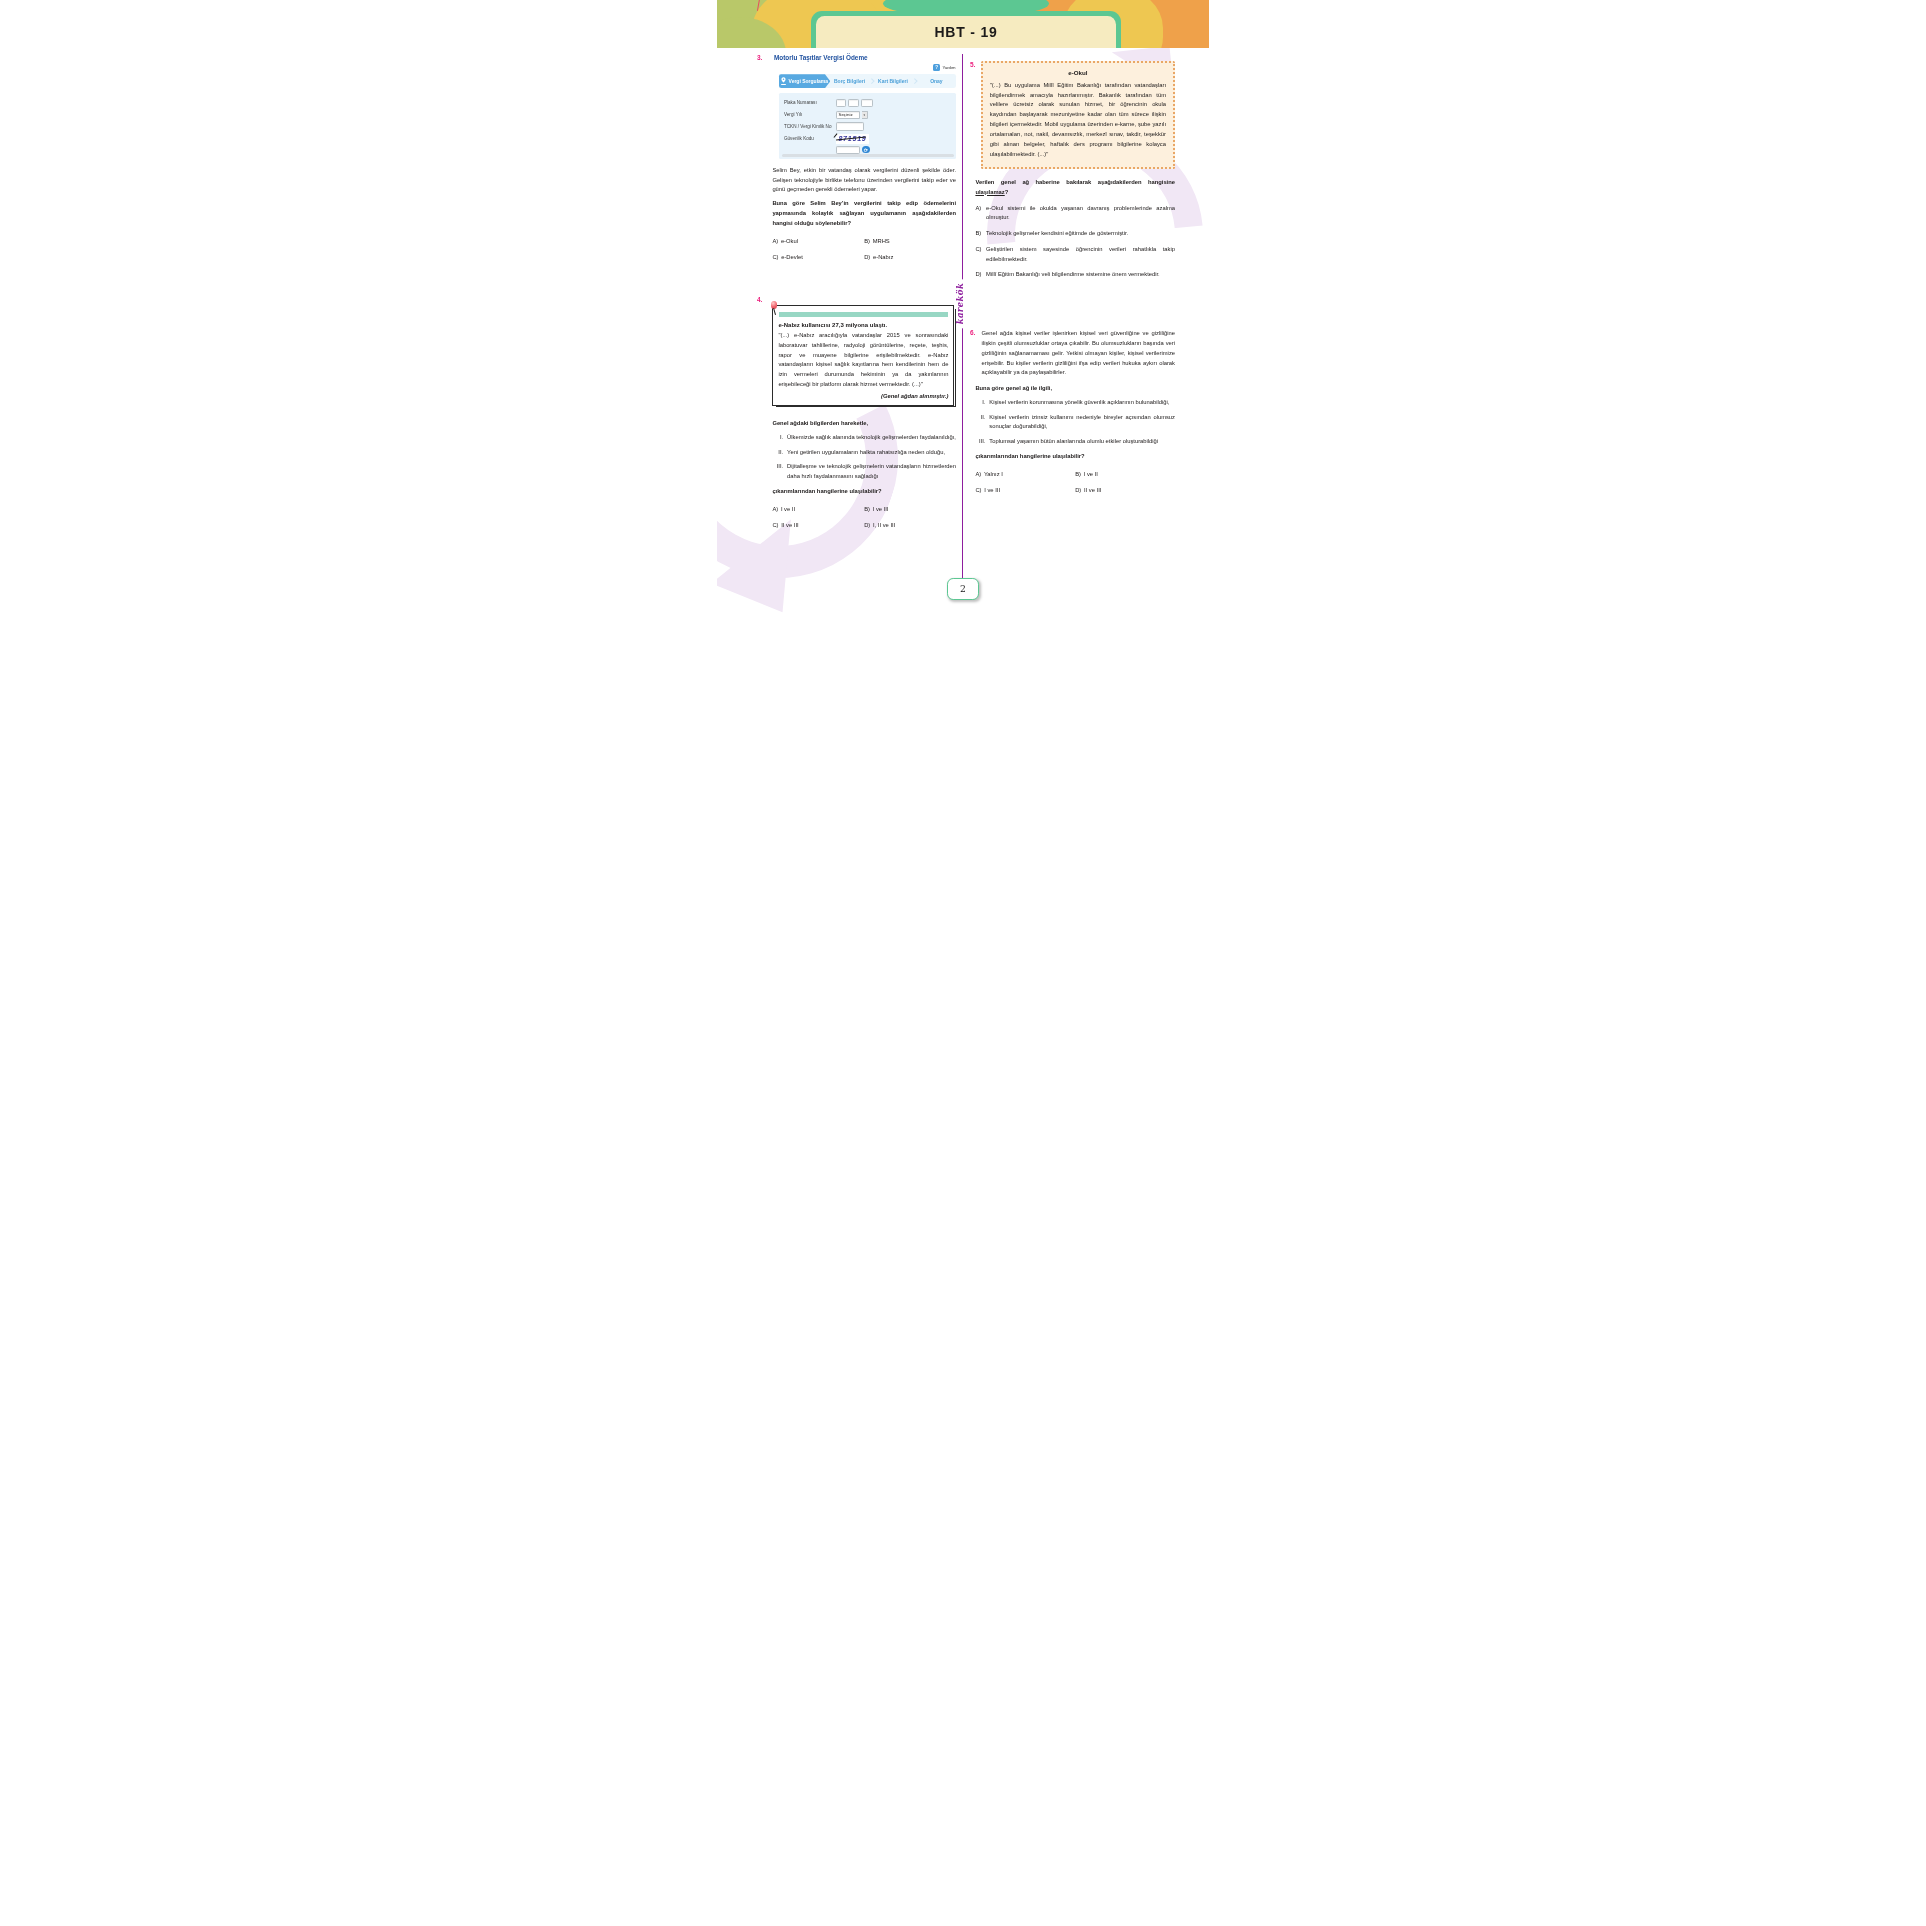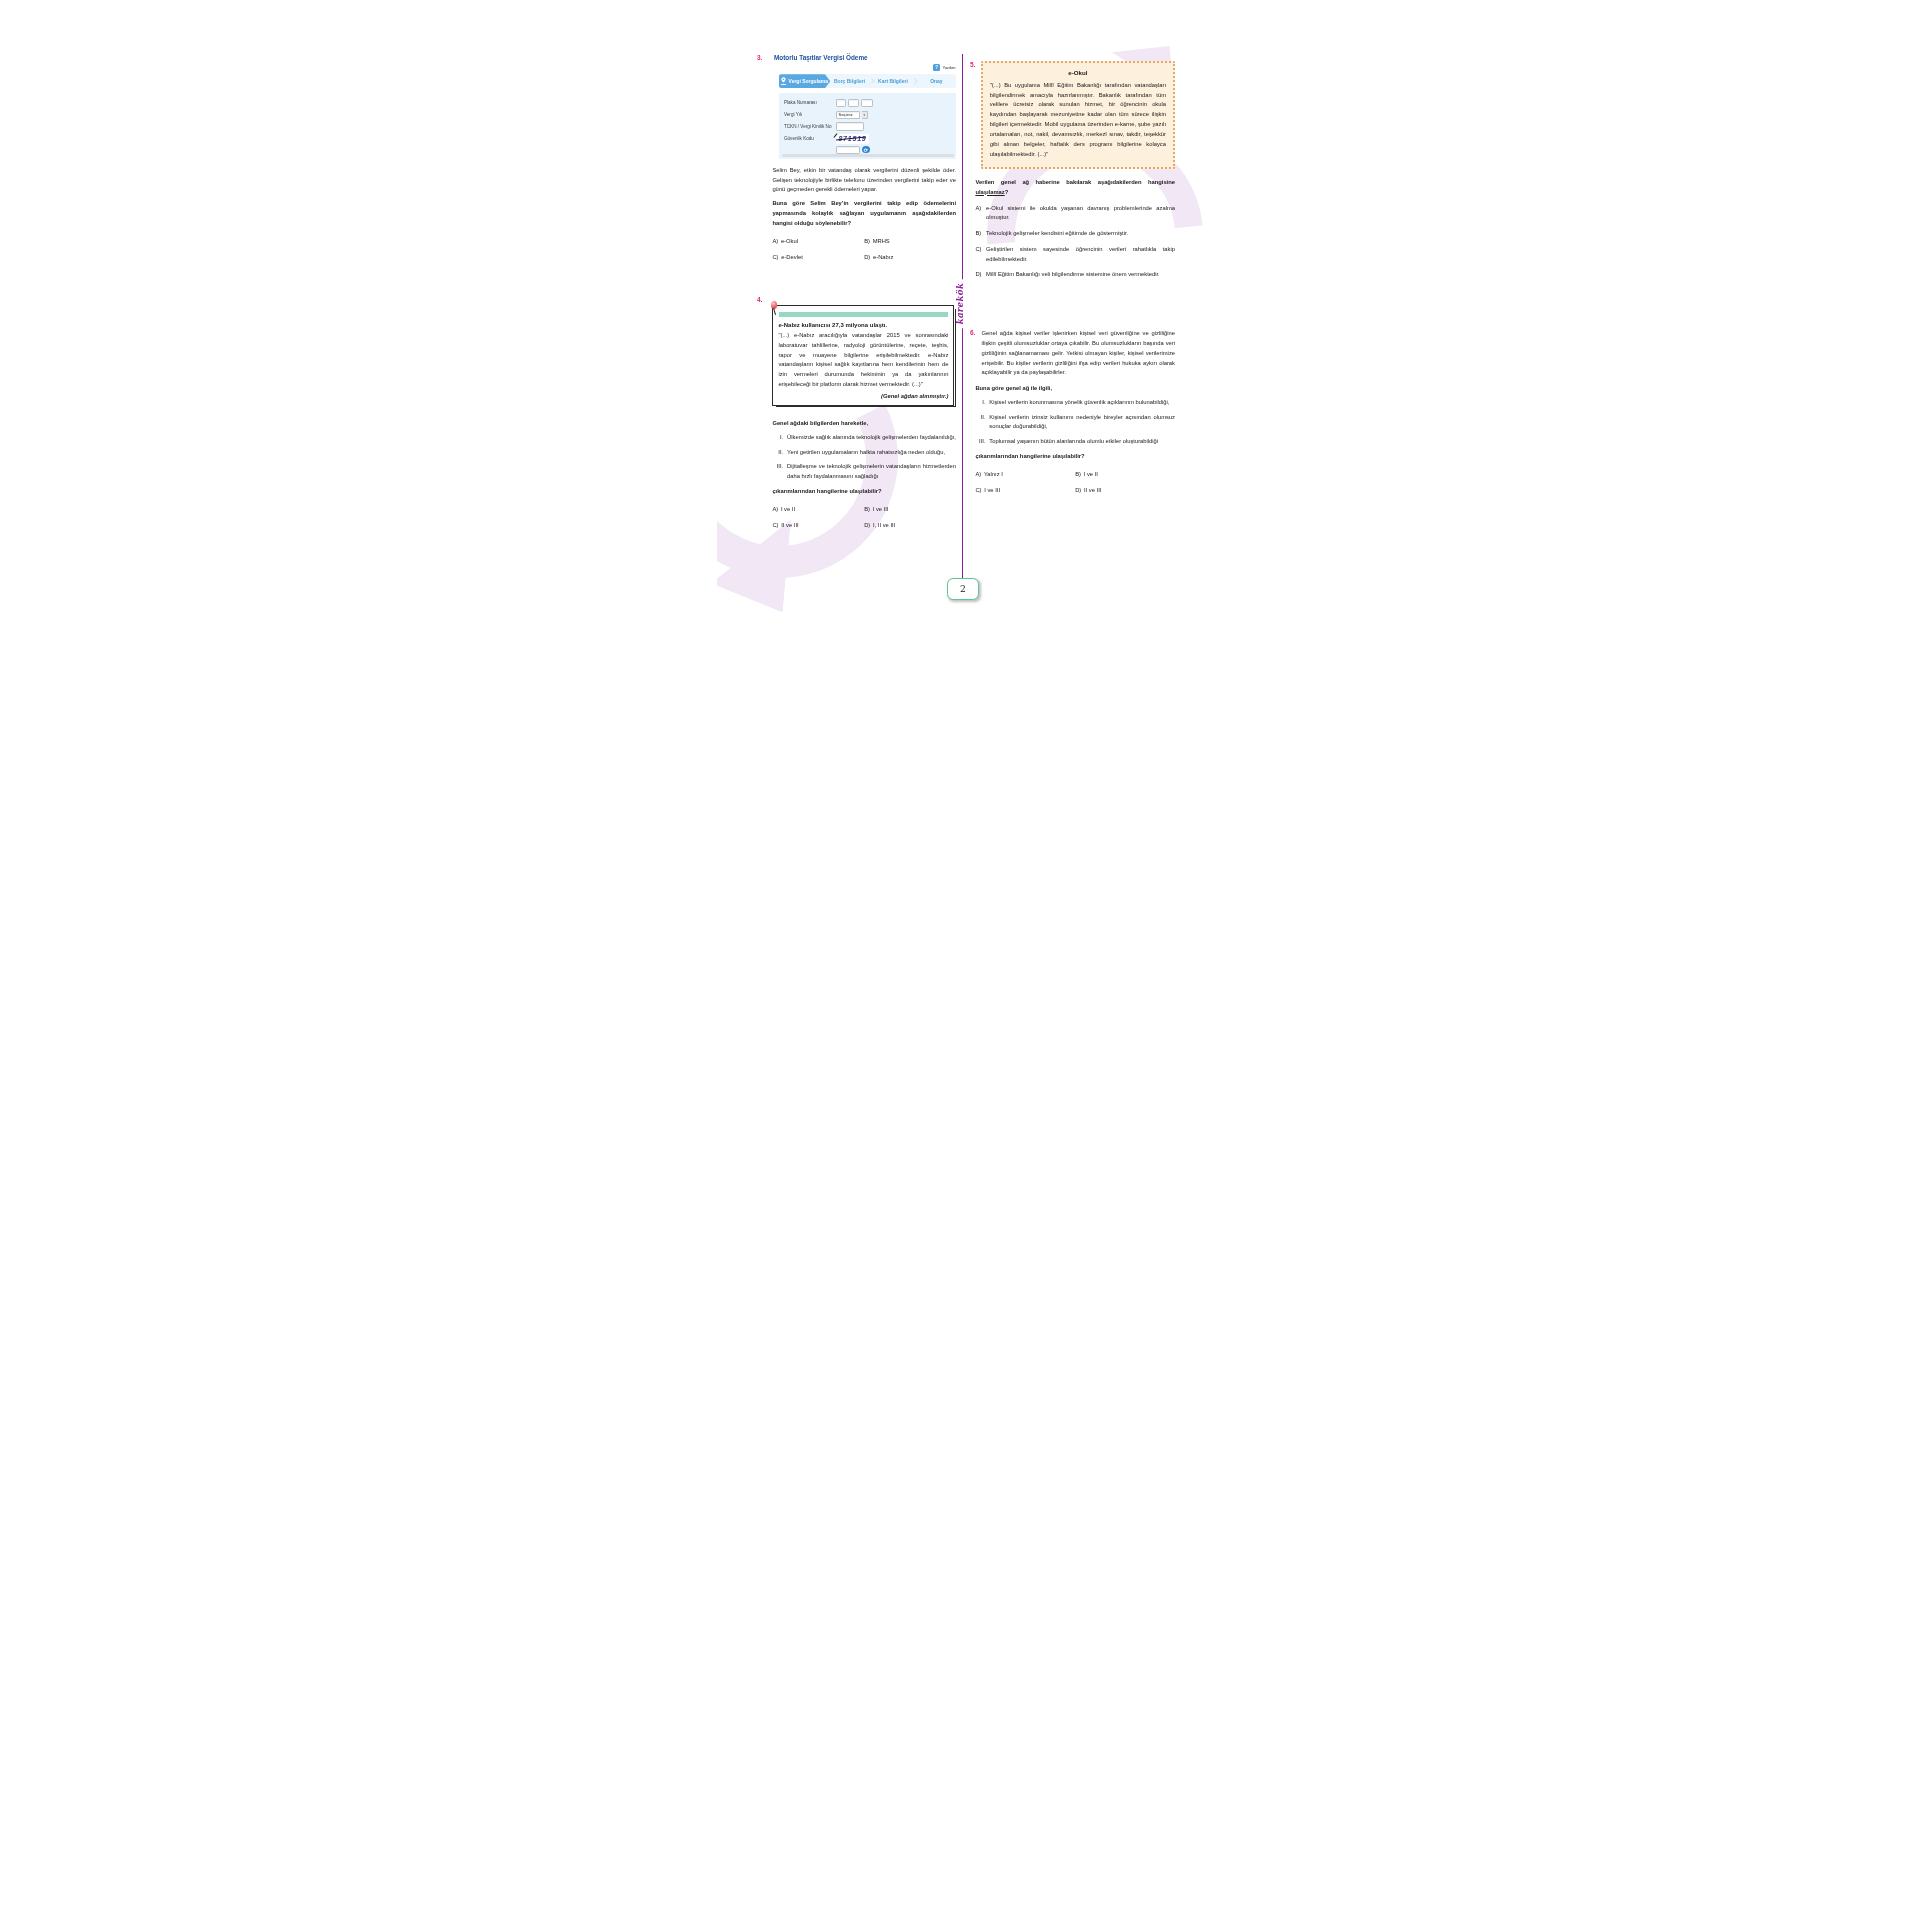--- a/index.html
+++ b/index.html
@@ -129,20 +129,35 @@
 </head>
 <body>
 
 <div class="page">
 
   <div class="wm wm1"></div>
   <div class="wm wm2"></div>
   <div class="wm wm3"></div>
   <div class="wm wm4"></div>
 
+  <div class="banner">
+    <div class="blob-olive"></div>
+    <div class="blob-yellow-l"></div>
+    <div class="blob-olive2"></div>
+    <div class="blob-orange"></div>
+    <div class="blob-yellow-r"></div>
+    <div class="strip-right"></div>
+    <div class="blob-green-top"></div>
+    <div class="accent-red1"></div>
+    <div class="accent-red2"></div>
+    <div class="card-outer"></div>
+    <div class="card-inner">
+      <div class="hdr-title">HBT - 19</div>
+    </div>
+  </div>
 
   <div class="divider"></div>
   <div class="brand-v">karekök</div>
 
   <div class="col left">
 
     <div class="q3head">
       <span class="qnum">3.</span>
       <span class="mtv-title">Motorlu Taşıtlar Vergisi Ödeme</span>
     </div>

